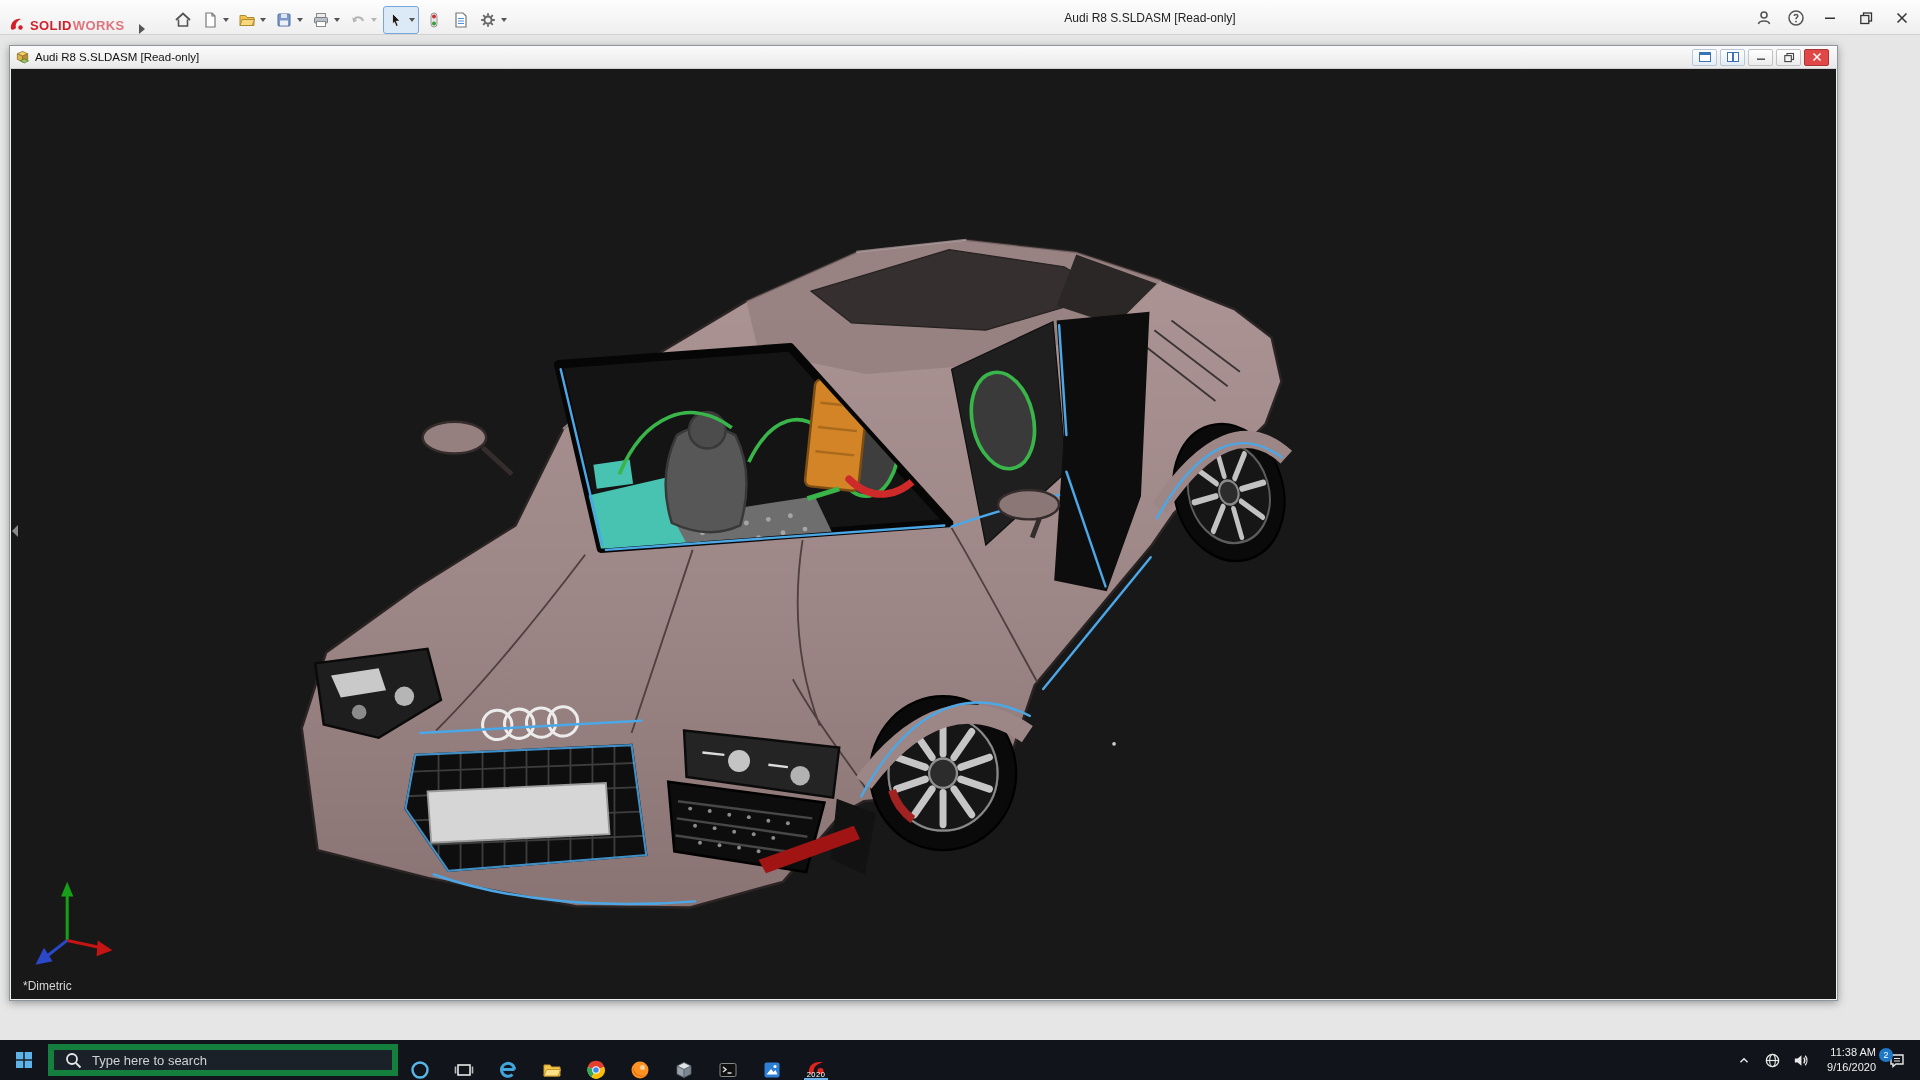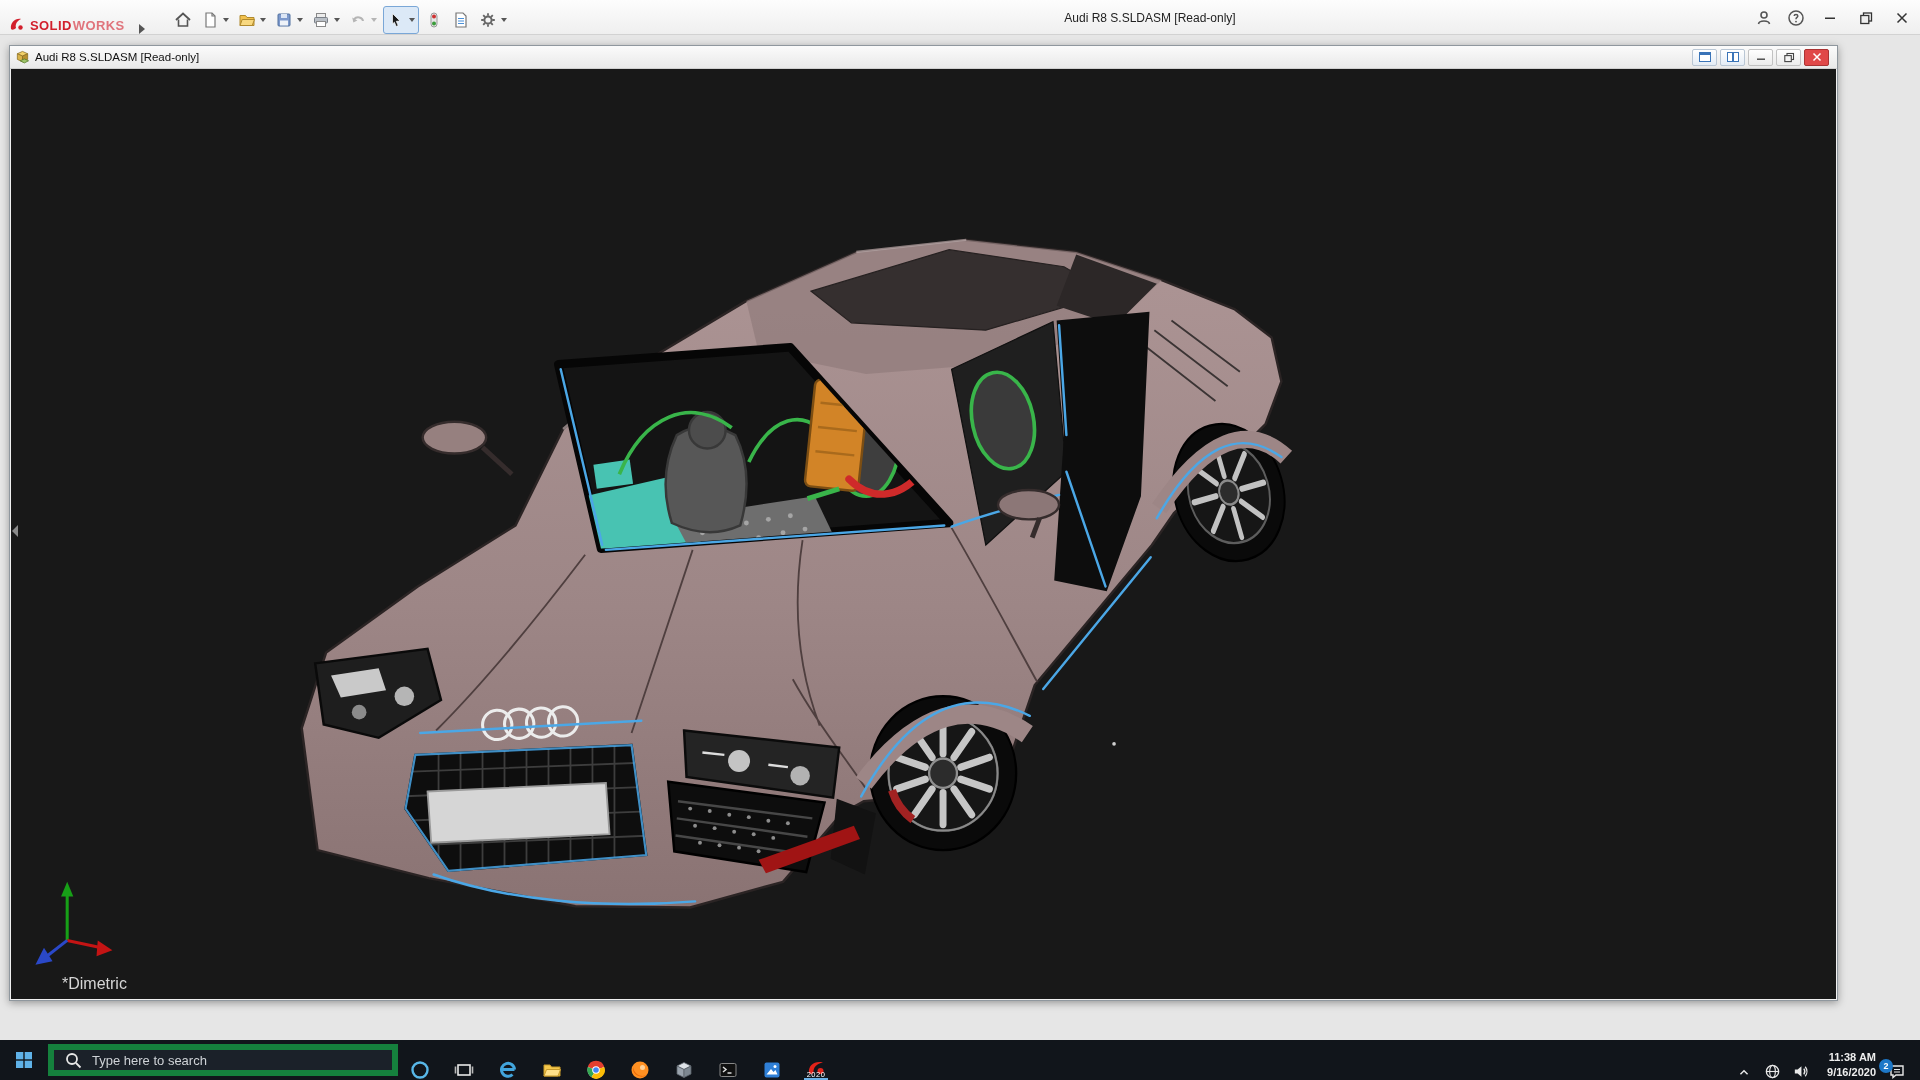--- a/index.html
+++ b/index.html
@@ -37,39 +37,39 @@
   .doc-titlebar{height:23px;display:flex;align-items:center;
     background:linear-gradient(#fbfbfb,#e9e9e9);border-bottom:1px solid #cfcfcf;padding:0 5px;}
   .doc-title{font-size:11.5px;color:#111;margin-left:5px;white-space:nowrap;}
   .doc-controls{margin-left:auto;display:flex;align-items:center;gap:3px;padding-right:3px;}
   .doc-btn{width:25px;height:17px;display:flex;align-items:center;justify-content:center;
     border:1px solid #b9c6d4;background:linear-gradient(#fff,#e4ecf5);border-radius:2px;}
   .doc-btn.plain{border-color:#c2c2c2;background:linear-gradient(#fff,#ececec);}
   .doc-btn.close{border-color:#a33;background:#e04848;}
   .viewport{position:absolute;left:1px;top:23px;right:1px;bottom:1px;background:#181818;overflow:hidden;}
   .viewport svg.model{position:absolute;inset:0;width:100%;height:100%;}
-  .orientation-label{position:absolute;left:12px;bottom:6px;color:#d6d6d6;font-size:16px;margin-left:39px;}
+  .orientation-label{position:absolute;left:12px;bottom:6px;color:#d6d6d6;font-size:12px;}
   .collapse-arrow{position:absolute;left:1px;top:49%;width:0;height:0;
     border-top:6px solid transparent;border-bottom:6px solid transparent;
     border-right:6px solid #8a8a8a;cursor:pointer;}
 
   
   .taskbar{position:absolute;left:0;bottom:0;width:100%;height:40px;background:#11151b;
     display:flex;align-items:stretch;z-index:40;color:#e8e8e8;}
   .tb-btn{width:48px;display:flex;align-items:center;justify-content:center;}
   .search-box{width:350px;margin:4px 0;display:flex;align-items:center;gap:8px;
     background:#1b2129;border:6px solid #15803d;padding:0 10px;}
   .search-box input{flex:1;background:transparent;border:none;outline:none;
     color:#d0d3d6;font-size:13px;font-family:"Liberation Sans",sans-serif;}
   .search-box input::placeholder{color:#cfd3d7;opacity:1;}
   .tb-icon{width:44px;display:flex;align-items:flex-end;justify-content:center;position:relative;}
   .run-indicator{position:absolute;bottom:0;left:10px;width:24px;height:2px;background:#6cb2e8;}
   .sw-year{position:absolute;bottom:1px;left:0;right:0;text-align:center;font-size:7.5px;
     color:#fff;letter-spacing:.5px;}
-  .tray{margin-left:auto;display:flex;align-items:flex-end;font-weight:bold;}
+  .tray{margin-left:auto;display:flex;align-items:center;}
   .tray-btn{width:28px;display:flex;align-items:center;justify-content:center;position:relative;}
   .clock{width:66px;display:flex;flex-direction:column;justify-content:center;align-items:flex-end;
     padding-right:4px;font-size:11px;line-height:1.35;color:#eee;}
   .badge{position:absolute;left:-1px;bottom:7px;width:14px;height:14px;border-radius:50%;
     background:#1e78c8;color:#fff;font-size:9px;display:flex;align-items:center;justify-content:center;}
   .show-desktop{width:6px;border-left:1px solid #3a3f46;}
 </style>
 </head>
 <body>
 

